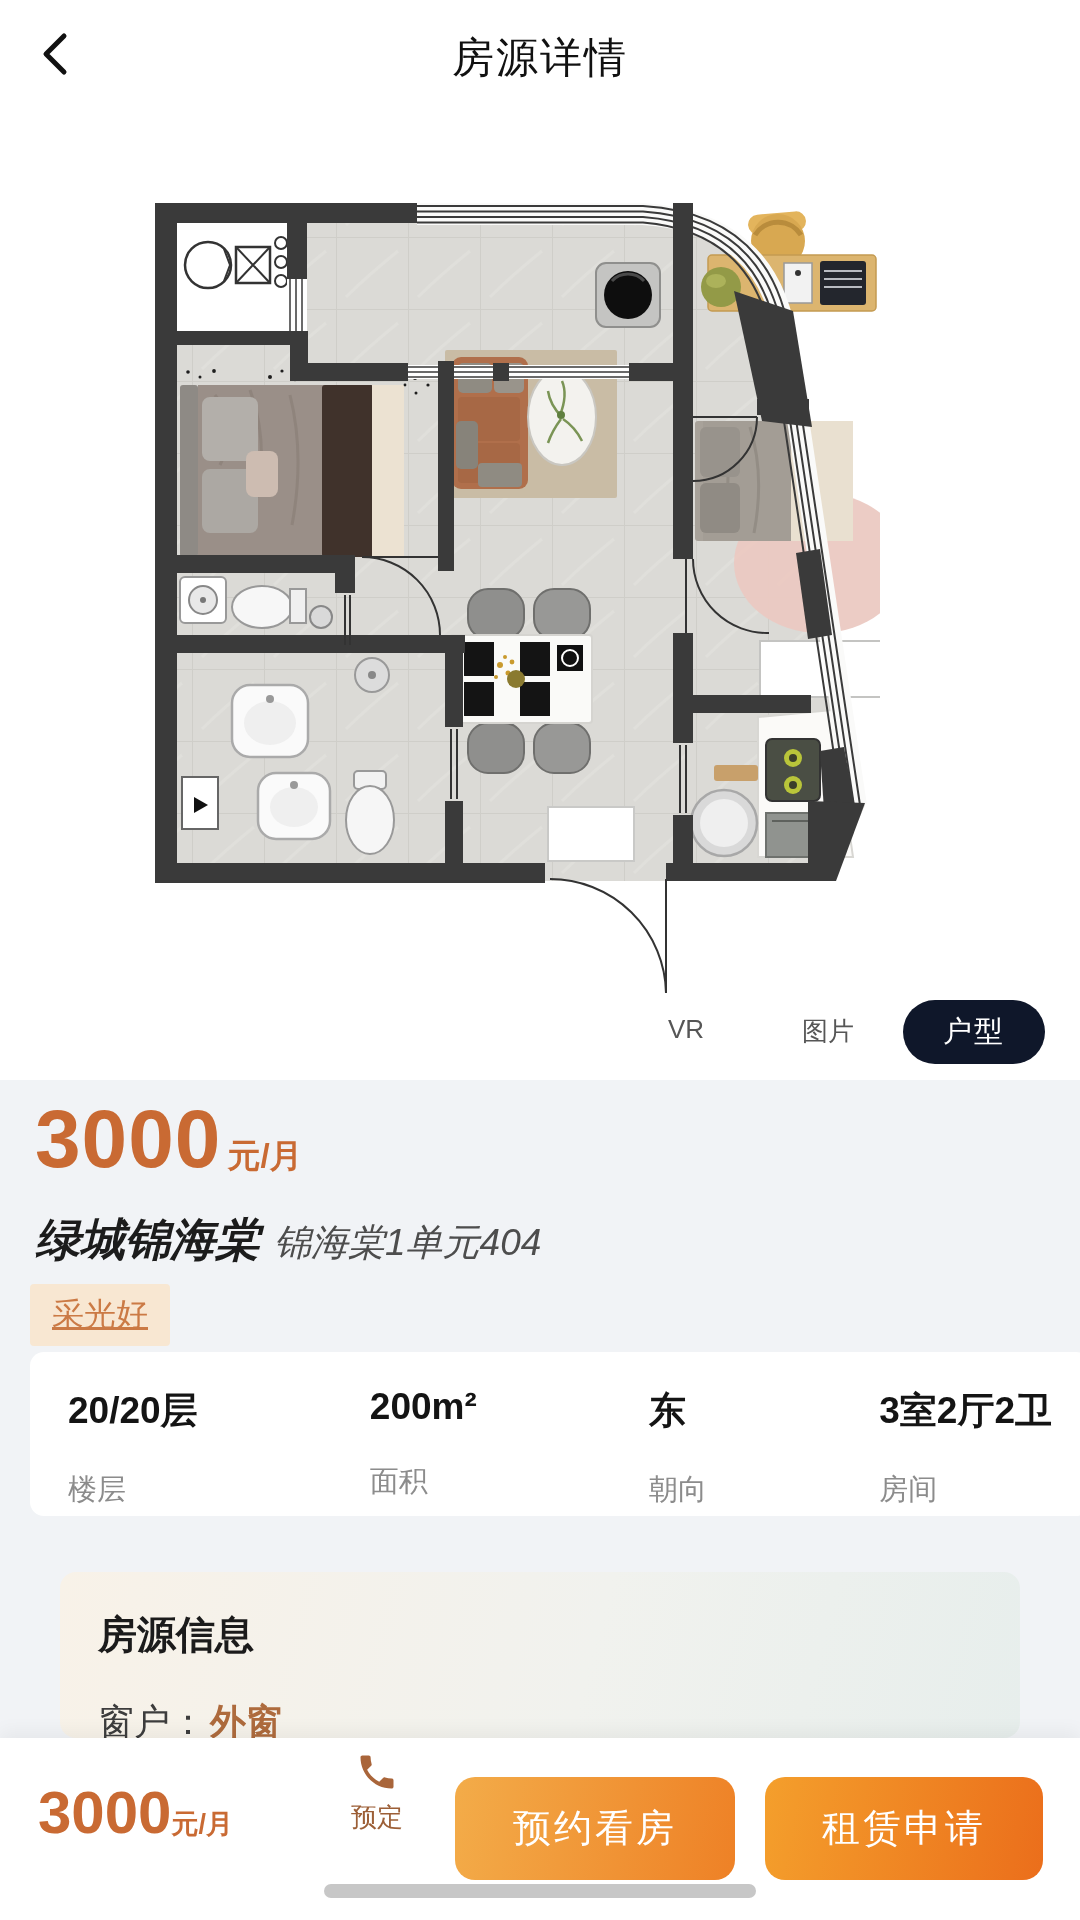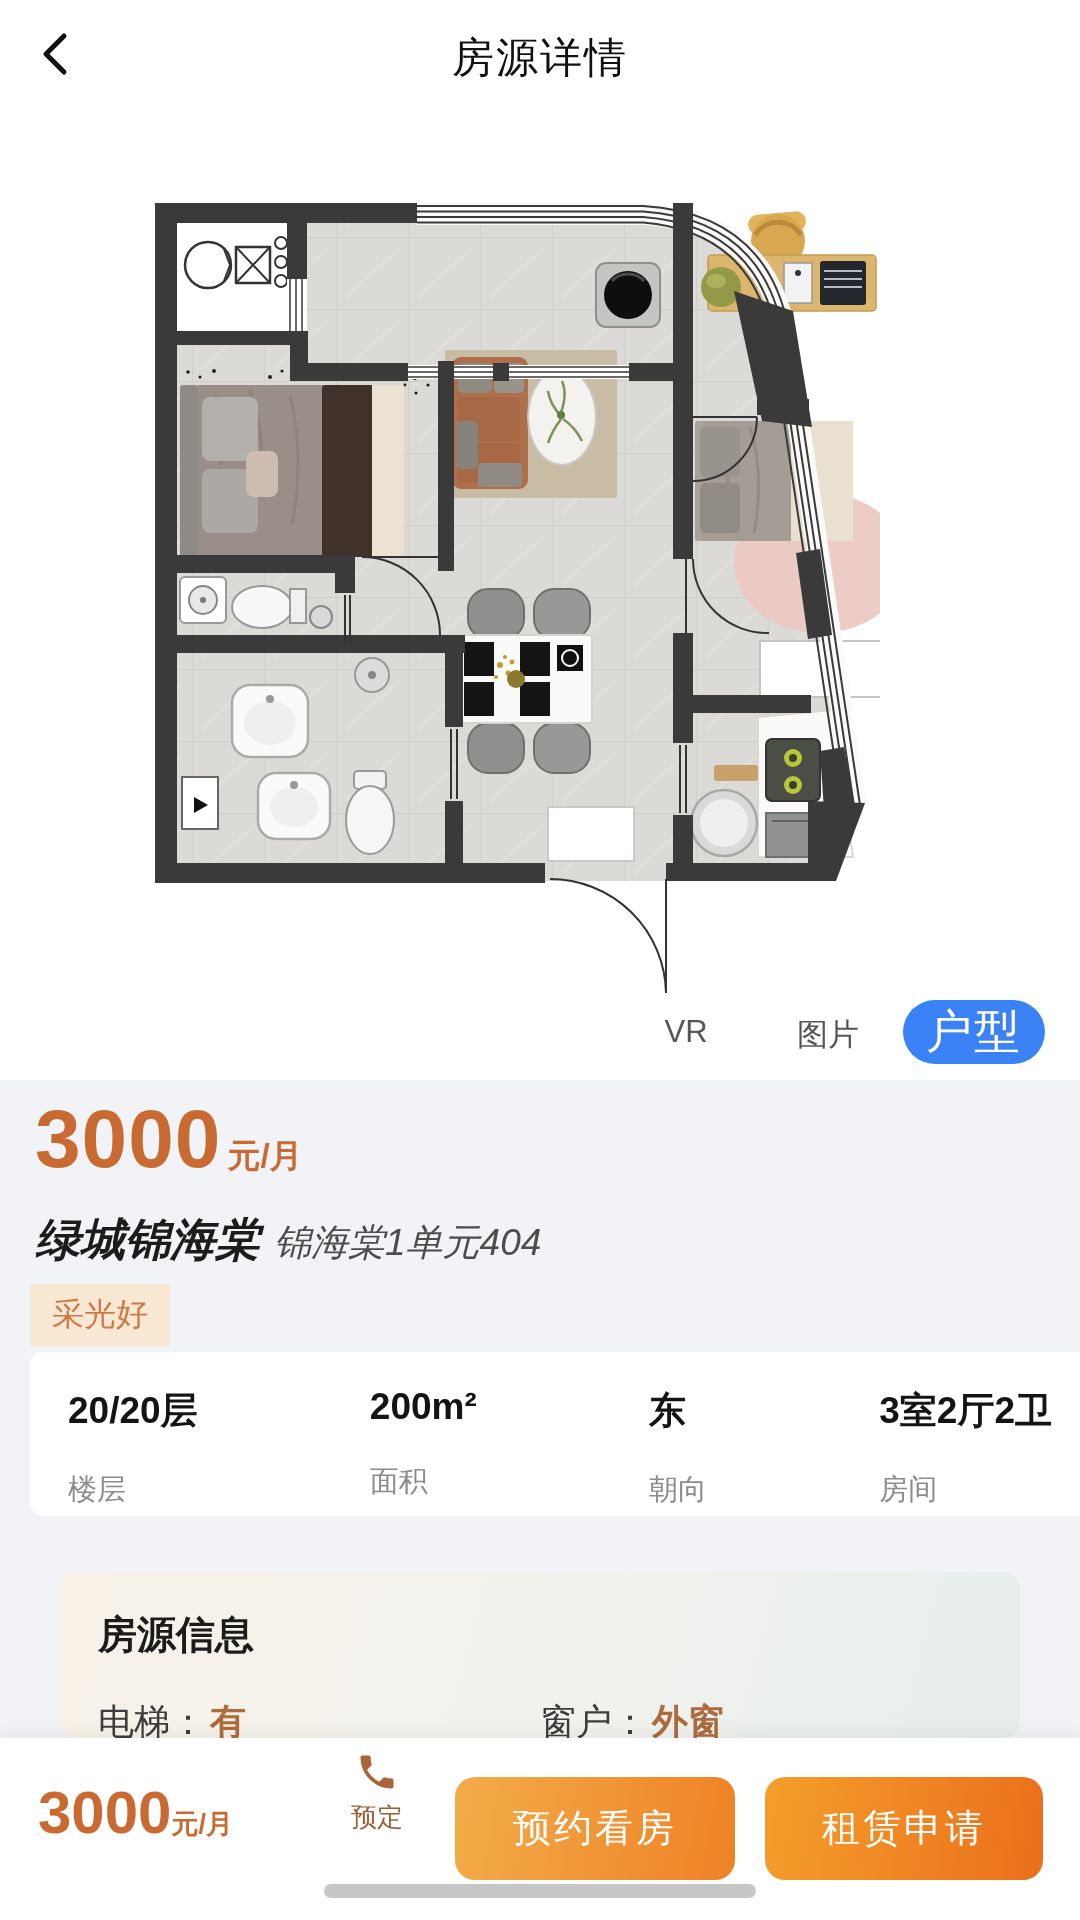--- a/index.html
+++ b/index.html
@@ -10,37 +10,37 @@
   .header{position:absolute;left:0;top:0;width:1080px;height:110px;background:#fff;}
   .back-btn{position:absolute;left:28px;top:26px;width:56px;height:56px;}
   .page-title{position:absolute;left:0;top:30px;width:1080px;text-align:center;
               font-size:42px;font-weight:400;color:#111;letter-spacing:2px;}
 
   
   .plan-wrap{position:absolute;left:120px;top:165px;width:760px;height:850px;}
 
   
   .tabs{position:absolute;left:0;top:1000px;width:1080px;height:70px;}
-  .tab{position:absolute;top:14px;font-size:31px;color:#565656;text-align:center;}
+  .tab{position:absolute;top:14px;font-size:26px;color:#565656;text-align:center;}
   .tab-vr{left:648px;width:76px;}
   .tab-pic{left:786px;width:84px;}
   .tab-pill{position:absolute;left:903px;top:0;width:142px;height:64px;border-radius:32px;
-            background:#3b82f6;color:#fff;font-size:46px;display:flex;align-items:center;
+            background:#0f172a;color:#fff;font-size:29px;display:flex;align-items:center;
             justify-content:center;letter-spacing:2px;}
 
   
   .section{position:absolute;left:0;top:1080px;width:1080px;height:840px;background:#F1F3F6;}
   .price-row{position:absolute;left:35px;top:1092px;color:#C96A33;}
   .price-big{font-size:82px;font-weight:700;letter-spacing:1px;}
   .price-unit{font-size:33px;font-weight:600;margin-left:6px;}
   .name-row{position:absolute;left:35px;top:1210px;width:1010px;white-space:nowrap;font-style:italic;}
   .house-name{font-size:45px;font-weight:700;color:#1c1c1c;}
   .house-unit{font-size:37px;color:#4d4d4d;margin-left:14px;}
   .tag{position:absolute;left:30px;top:1284px;background:#F8E7D2;color:#CB7A45;
-       font-size:32px;padding:9px 22px;border-radius:4px;}
+       font-size:32px;padding:9px 22px;border-radius:4px;text-decoration:underline;}
 
   .stats-card{position:absolute;left:30px;top:1352px;width:1060px;height:164px;background:#fff;
               border-radius:14px;display:flex;justify-content:space-between;
               padding:34px 38px 0 38px;box-sizing:border-box;}
   .stat{display:flex;flex-direction:column;}
   .stat-value{font-size:37px;font-weight:700;color:#141414;}
   .stat-label{font-size:29px;color:#8C8C8C;margin-top:34px;}
 
   .info-card{position:absolute;left:60px;top:1572px;width:960px;height:166px;border-radius:16px;
              background:linear-gradient(105deg,#F8F2E8 0%,#F1F2EE 55%,#E7EEEC 100%);
@@ -321,23 +321,20 @@
   <div class="stat">
     <span class="stat-value">3室2厅2卫</span>
     <span class="stat-label">房间</span>
   </div>
 </div>
 
 <div class="info-card">
   <div class="info-title">房源信息</div>
   <div class="info-rows">
     <div class="info-row">
-      <span class="info-label">电梯：</span><span class="info-value">有</span>
-    </div>
-    <div class="info-row">
       <span class="info-label">窗户：</span><span class="info-value">外窗</span>
     </div>
   </div>
 </div>
 
 <div class="bottom-bar">
   <div class="bb-price">
     <span class="bb-price-big">3000</span><span class="bb-price-unit">元/月</span>
   </div>
   <div class="reserve">

